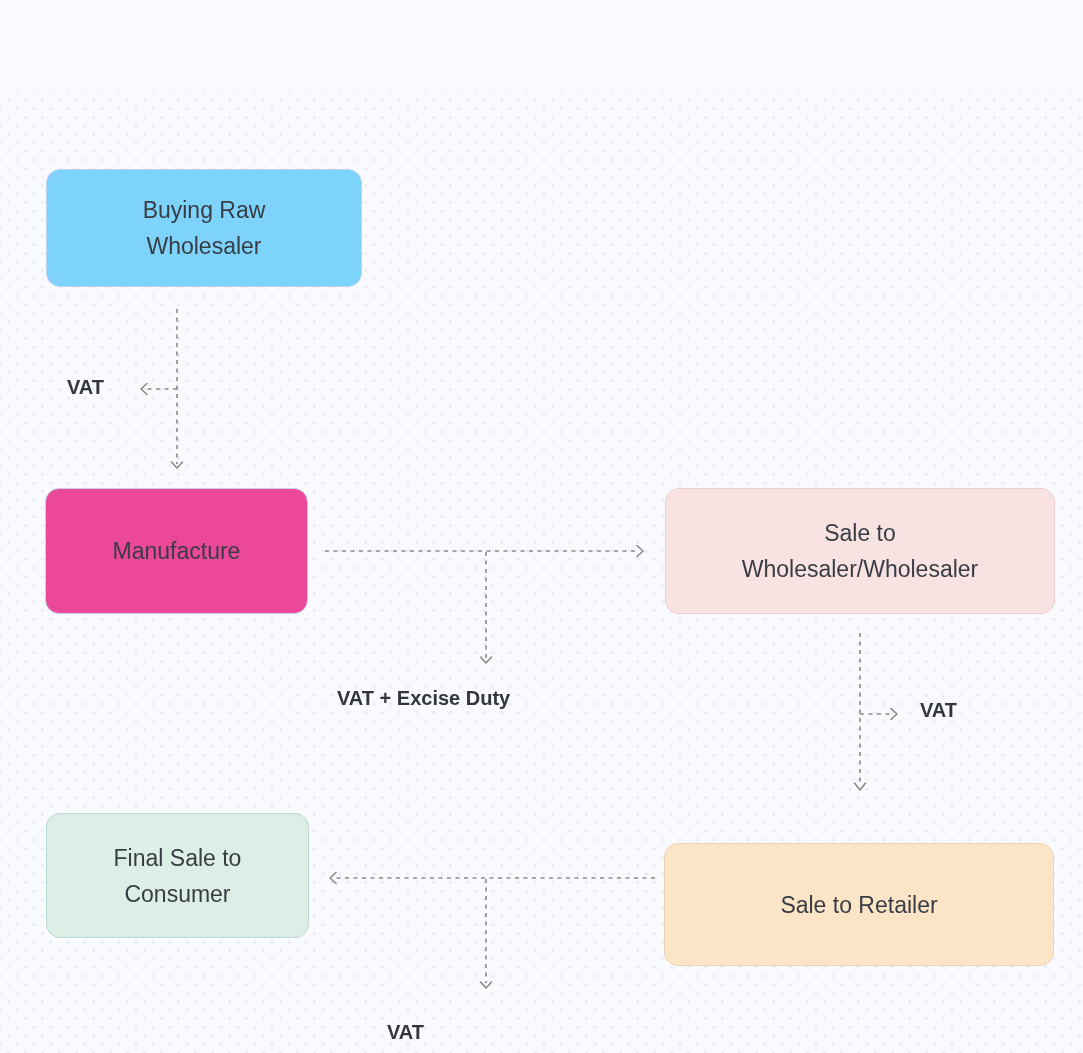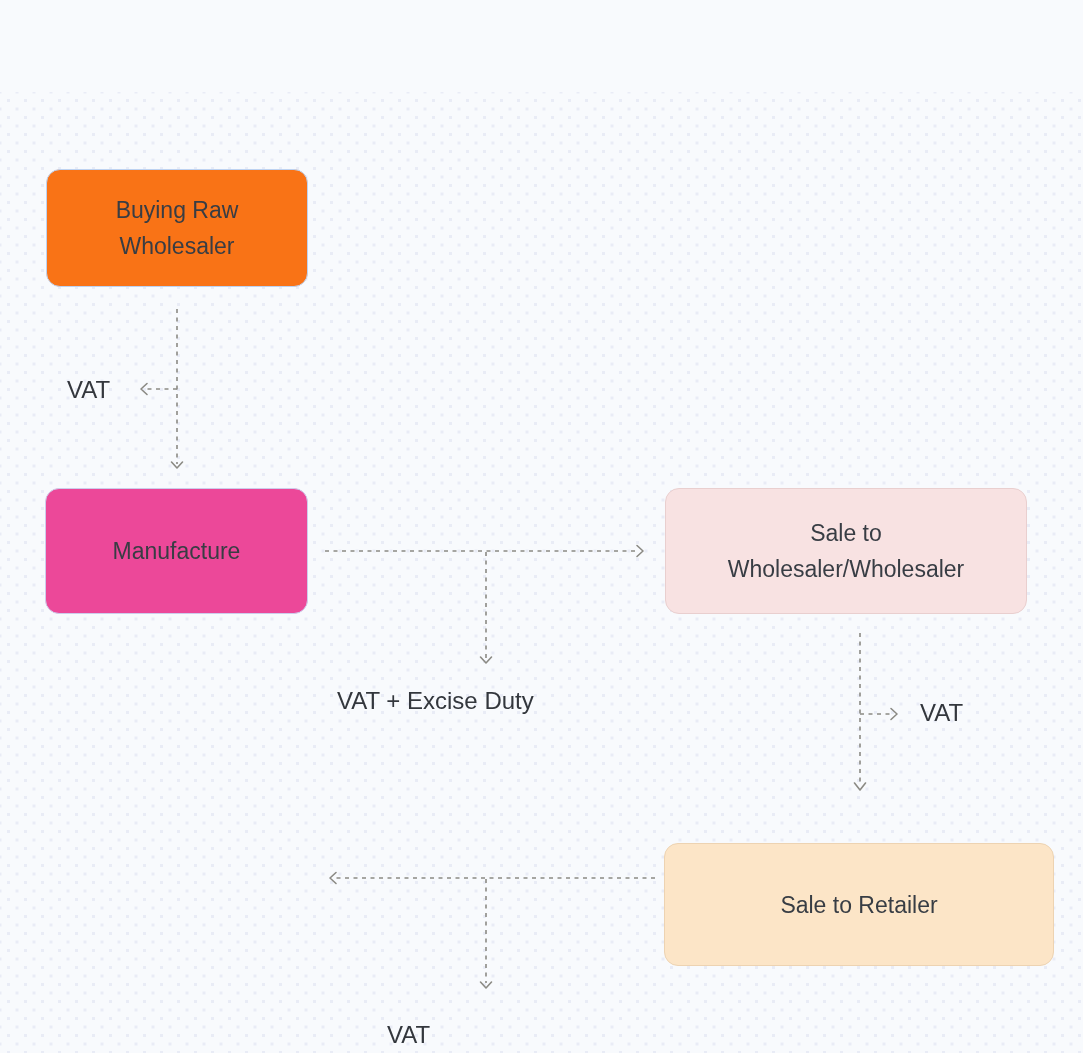--- a/index.html
+++ b/index.html
@@ -53,22 +53,22 @@
   }
   .node .line {
     font-size: 23px;
     line-height: 36px;
     font-weight: 500;
     color: var(--node-text, #383d44);
     white-space: nowrap;
   }
   .tax-label {
     position: absolute;
-    font-size: 24px;
-    font-weight: 400;
+    font-size: 20px;
+    font-weight: 700;
     color: var(--label-text, #33373d);
     white-space: nowrap;
   }
   .tax-label.centered { text-align: left; }
   #arrows {
     position: absolute;
     left: 0; top: 0;
     pointer-events: none;
   }
   #arrows path {
@@ -107,34 +107,38 @@
     <path class="dash" d="M860 714 L892 714"></path>
     <path class="chev" d="M891 708.5 L897 714 L891 719.5"></path>
 
     <path class="dash" d="M655 878 L335 878"></path>
     <path class="chev" d="M336 872.5 L330 878 L336 883.5"></path>
 
     <path class="dash" d="M486 879 L486 983"></path>
     <path class="chev" d="M480.5 982 L486 988 L491.5 982"></path>
   </svg>
 
-  <div class="node" style="left: 46px; top: 169px; width: 262px; height: 118px; background: #f97316; border-color: rgb(189, 210, 241);">
+  <div class="node" style="left: 46px; top: 169px; width: 316px; height: 118px; background: #7dd3fc; border-color: rgb(189, 210, 241);">
     <span class="line">Buying Raw</span>
     <span class="line">Wholesaler</span>
   </div>
 
   <div class="node" style="left: 45px; top: 488px; width: 263px; height: 126px; background: #ec4899; border-color: rgb(205, 205, 236);">
     <span class="line">Manufacture</span>
   </div>
 
-  <div class="node" style="left: 665px; top: 488px; width: 362px; height: 126px; background: rgb(248, 226, 226); border-color: rgb(233, 207, 207);">
+  <div class="node" style="left: 665px; top: 488px; width: 390px; height: 126px; background: rgb(248, 226, 226); border-color: rgb(233, 207, 207);">
     <span class="line">Sale to</span>
     <span class="line">Wholesaler/Wholesaler</span>
   </div>
 
+  <div class="node" style="left: 46px; top: 813px; width: 263px; height: 125px; background: rgb(221, 238, 230); border-color: rgb(185, 216, 207);">
+    <span class="line">Final Sale to</span>
+    <span class="line">Consumer</span>
+  </div>
 
   <div class="node" style="left: 664px; top: 815px; width: 390px; height: 123px; background: rgb(252, 229, 199); border-color: rgb(237, 211, 178); margin-top: 28px;">
     <span class="line">Sale to Retailer</span>
   </div>
 
   <div class="tax-label" style="left:67px; top:376px;">VAT</div>
 
   <div class="tax-label centered" style="left:337px; top:687px; width:300px;">VAT + Excise Duty</div>
 
   <div class="tax-label" style="left:920px; top:699px;">VAT</div>

